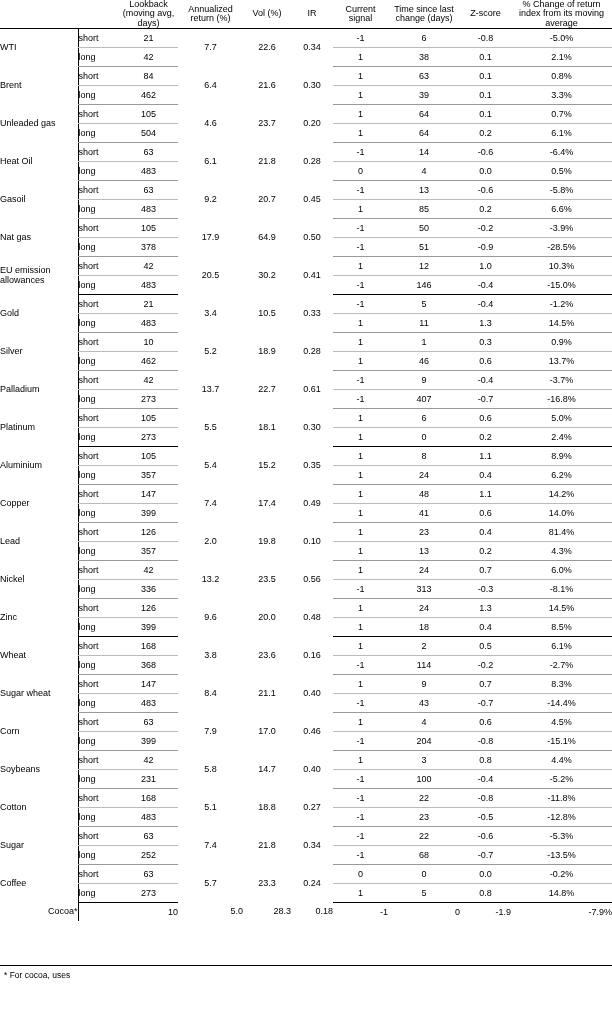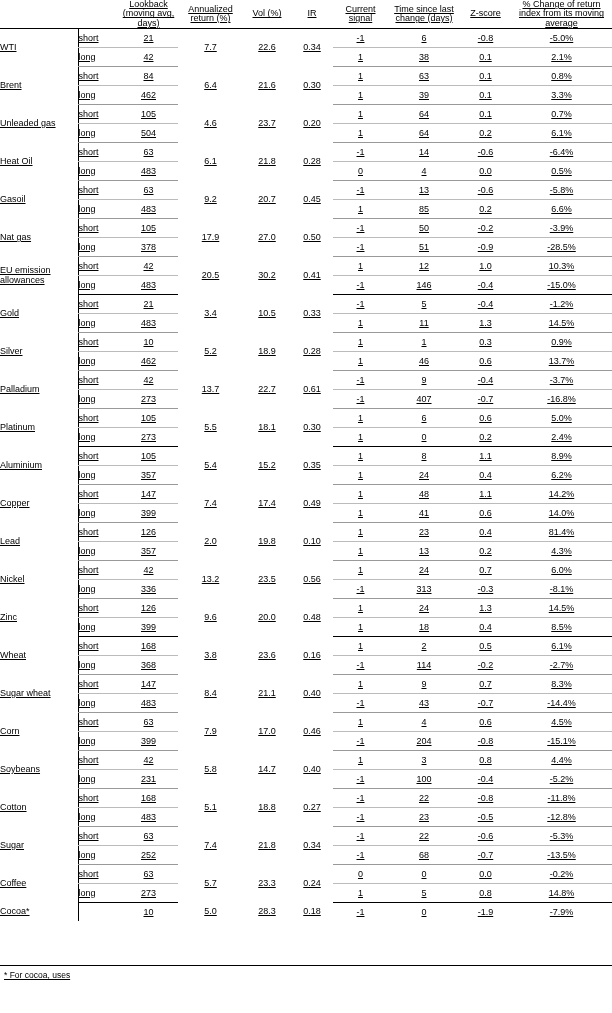--- a/index.html
+++ b/index.html
@@ -14,21 +14,20 @@
     color: #000000;
     font-size: 9px;
     overflow: hidden;
   }
   #sheet {
     position: relative;
     width: 612px;
     height: 1013px;
     box-sizing: border-box;
     padding: 0;
-    text-decoration: underline;
   }
   table.tbl {
     border-collapse: collapse;
     width: 612px;
     table-layout: fixed;
   }
   table.tbl td, table.tbl th {
     padding: 0;
     margin: 0;
     vertical-align: middle;
@@ -90,21 +89,21 @@
   }
   
   tr.sec-end td {
     border-bottom: 1.6px solid #000000;
   }
   .merged {
     text-align: center;
     vertical-align: middle;
   }
   
-  tr.single td { height: 18px; }
+  tr.single td { height: 18px; text-align: right; }
   .footnote {
     font-size: 8.5px;
     padding: 4px 0 0 4px;
     border-top: 1.6px solid #000;
     margin-top: 44px;
   }
 </style>
 </head>
 <body>
 
@@ -235,21 +234,21 @@
           <td>1</td>
           <td>85</td>
           <td>0.2</td>
           <td>6.6%</td>
         </tr>
         <tr class="r-short">
           <td class="name" rowspan="2">Nat gas</td>
           <td class="term sub-rule">short</td>
           <td class="sub-rule">105</td>
           <td class="merged" rowspan="2">17.9</td>
-          <td class="merged" rowspan="2">27.0</td>
+          <td class="merged" rowspan="2">64.9</td>
           <td class="merged" rowspan="2">0.50</td>
           <td class="sub-rule">-1</td>
           <td class="sub-rule">50</td>
           <td class="sub-rule">-0.2</td>
           <td class="sub-rule">-3.9%</td>
         </tr>
         <tr class="r-long">
           <td class="term">long</td>
           <td>378</td>
           <td>-1</td>

